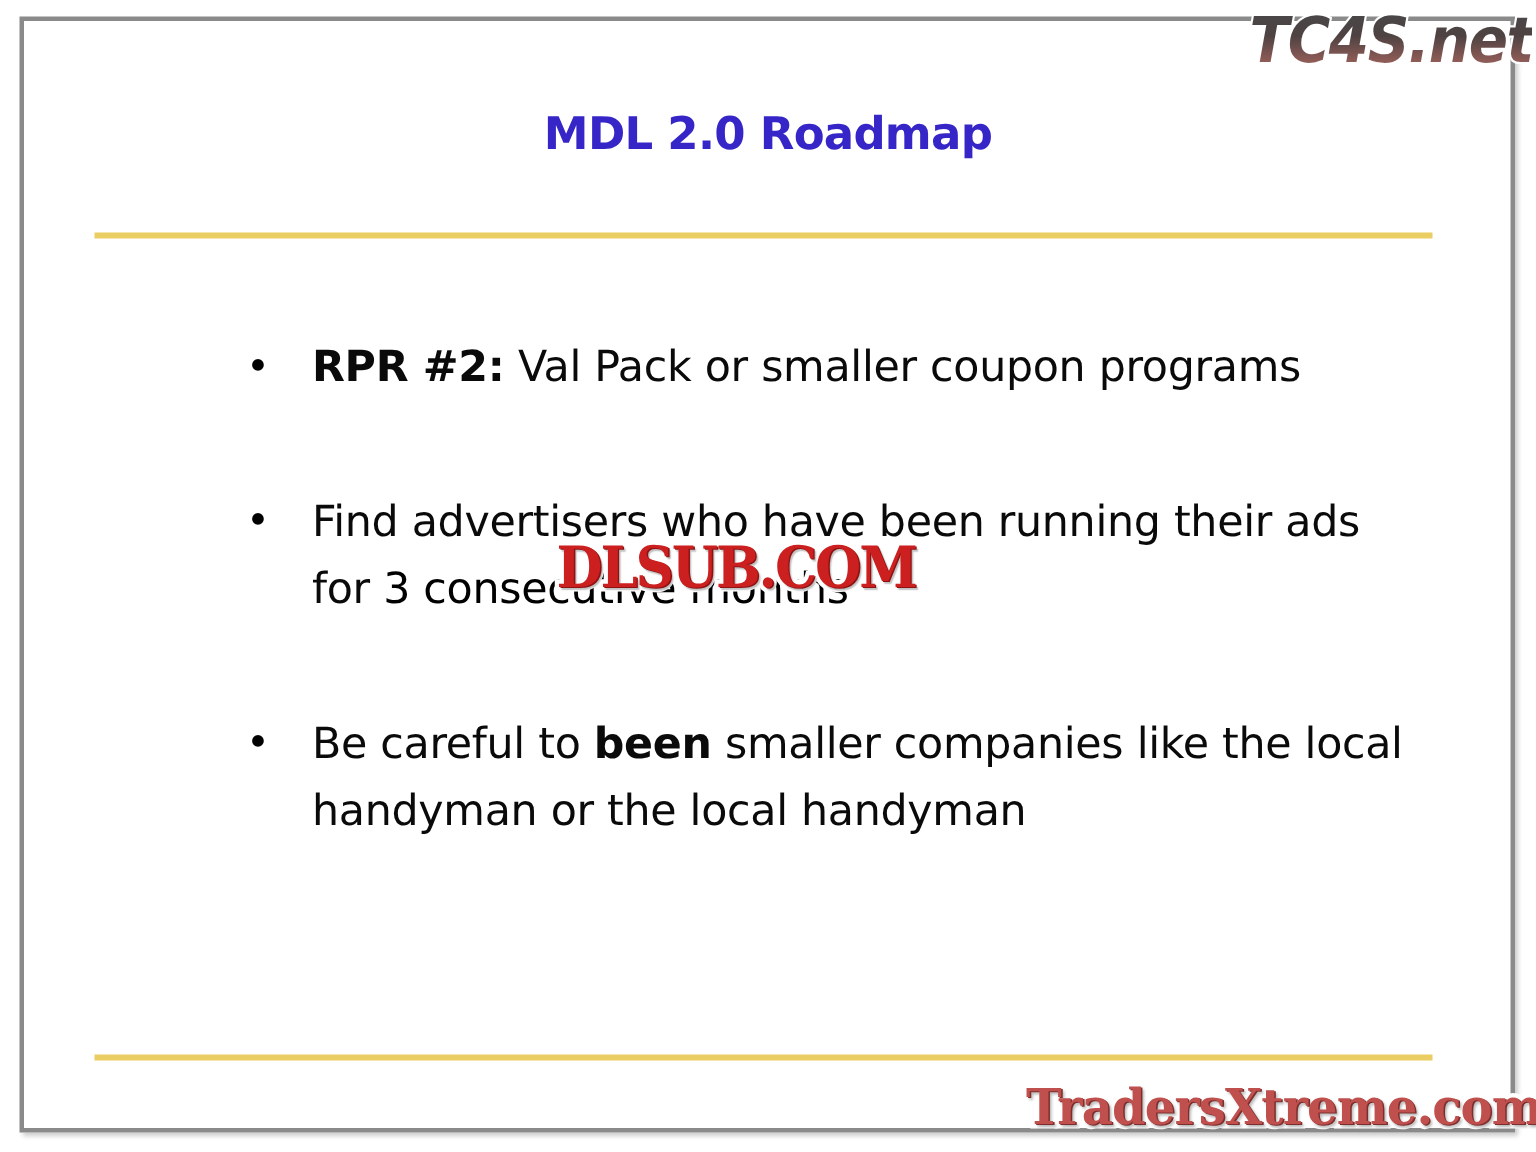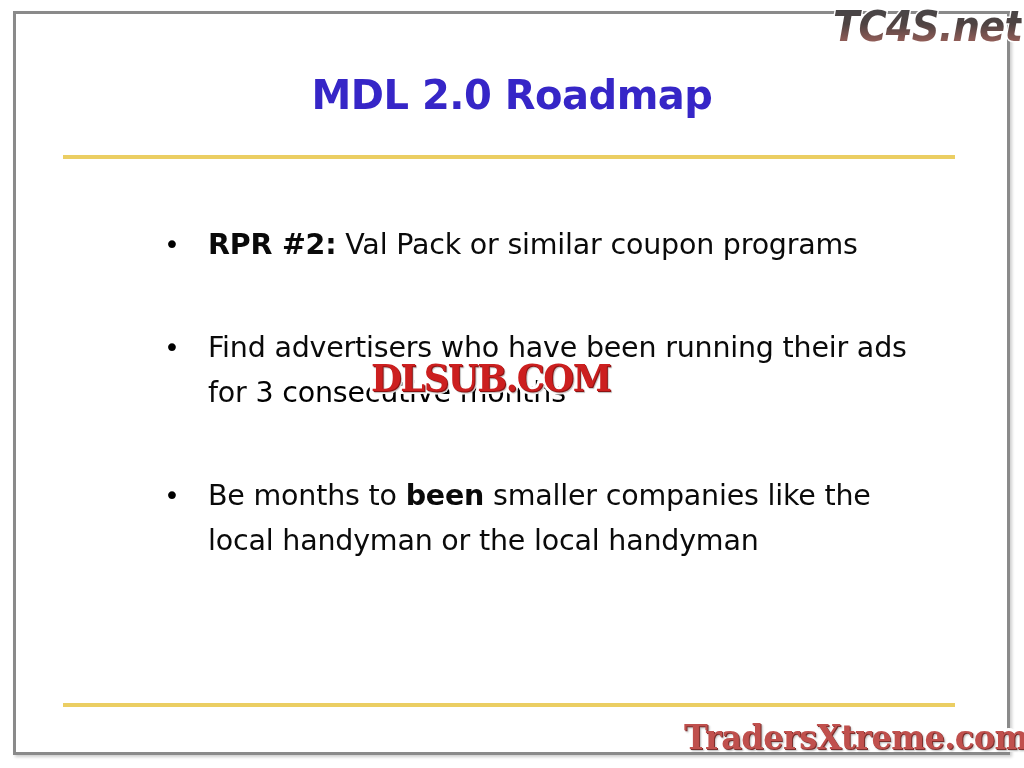--- a/index.html
+++ b/index.html
@@ -39,21 +39,21 @@
 
   
   #slide-title {
     position: absolute;
     left: 0;
     top: 72px;
     width: 1024px;
     text-align: center;
     font-family: "DejaVu Sans", "Liberation Sans", sans-serif;
     font-weight: bold;
-    font-size: 40px;
+    font-size: 30px;
     letter-spacing: -0.5px;
     color: #3626C7;
     white-space: nowrap;
   }
 
   
   .gold-rule {
     position: absolute;
     left: 63px;
     width: 892px;
@@ -182,31 +182,31 @@
 
   <div id="slide-title">MDL 2.0 Roadmap</div>
 
   <div class="gold-rule" id="gold-rule-top"></div>
   <div class="gold-rule" id="gold-rule-bottom"></div>
 
   <div id="bullet-list">
 
     <div class="bullet-row">
       <span class="bullet-marker">•</span>
-      <span class="bullet-text"><span class="b">RPR #2:</span><span> Val Pack or similar coupon programs</span></span>
+      <span class="bullet-text"><span class="b">RPR #2:</span><span> Val Pack or smaller coupon programs</span></span>
     </div>
 
     <div class="bullet-row">
       <span class="bullet-marker">•</span>
       <span class="bullet-text"><span>Find advertisers who have been running their ads for </span><span class="accent-blue">3 consecutive months</span></span>
     </div>
 
     <div class="bullet-row">
       <span class="bullet-marker">•</span>
-      <span class="bullet-text"><span>Be months to </span><span class="b">been</span><span> smaller companies like the local handyman or the local handyman</span></span>
+      <span class="bullet-text"><span>Be careful to </span><span class="b">been</span><span> smaller companies like the local handyman or the local handyman</span></span>
     </div>
 
   </div>
 
   <div id="wm-top-right-outline">TC4S.net</div>
   <div id="wm-top-right">TC4S.net</div>
 
   <div id="wm-center-outline">DLSUB.COM</div>
   <div id="wm-center">DLSUB.COM</div>
 

